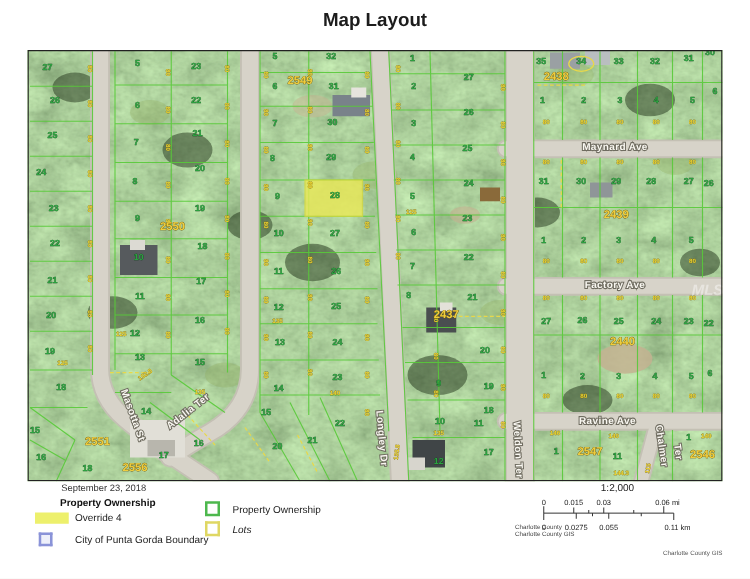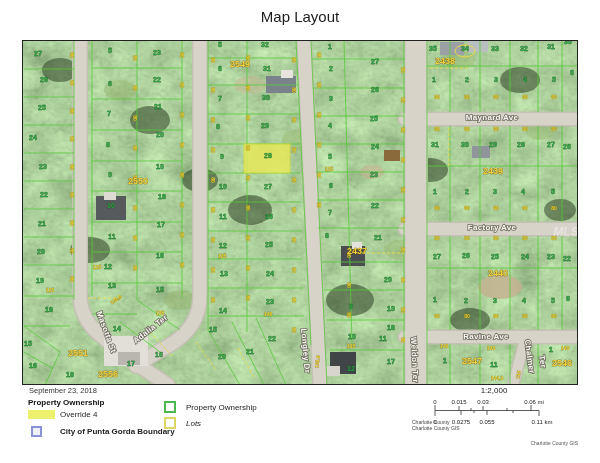--- a/index.html
+++ b/index.html
@@ -1,42 +1,42 @@
 <!DOCTYPE html>
 <html><head>
 <meta charset="utf-8">
 <style>
   html,body{margin:0;padding:0;background:#ffffff;}
   .page{position:relative;width:600px;height:463px;background:#ffffff;overflow:hidden;
         font-family:"Liberation Sans",sans-serif;}
   .title{position:absolute;top:8px;left:0;width:600px;text-align:center;
-         font-size:15px;color:#1c1c1c;}
+         font-size:15px;color:#1c1c1c;font-weight:bold;}
   .map-frame{position:absolute;left:22px;top:40px;width:556px;height:345px;}
   svg text{font-family:"Liberation Sans",sans-serif;}
   .pnum{font-size:7px;font-weight:bold;fill:#2aa23e;stroke:#0a4016;stroke-width:.35px;paint-order:stroke;}
   .blocknum{font-size:9px;font-weight:bold;fill:#f0cd3d;stroke:#6b5407;stroke-width:.55px;paint-order:stroke;}
   .dim{font-size:5px;font-weight:bold;fill:#ecd32f;stroke:#6b5407;stroke-width:.3px;paint-order:stroke;}
   .street{font-size:8px;font-weight:bold;fill:#faf8f2;stroke:#6f6c60;stroke-width:1.7px;paint-order:stroke;letter-spacing:.3px;}
   .wm{font-size:12px;font-weight:bold;font-style:italic;fill:rgba(255,255,255,.42);}
   .gridline{stroke:#58ca39;stroke-width:.9;fill:none;opacity:.9;}
   .dashy{stroke:#e8d84a;stroke-width:1;fill:none;stroke-dasharray:3,2;}
   .road{stroke:#d7d3c9;fill:none;}
   .roadedge{stroke:#c4c0b4;fill:none;}
 
-  .footer-text{position:absolute;color:#222;}
+  .footer-text{position:absolute;color:#222;margin-left:20px;}
   .date{left:29px;top:386px;font-size:7.5px;color:#333;}
   .legend-title{left:28px;top:398px;font-size:8px;font-weight:bold;color:#111;}
   .sw{position:absolute;box-sizing:border-box;}
   .sw-override{left:28px;top:410px;width:27px;height:9px;background:#edf06c;}
   .sw-punta{left:31px;top:426px;width:11px;height:11px;border:2px dashed #8a93d8;background:#eef0fa;}
   .sw-own{left:164px;top:401px;width:12px;height:12px;border:2px solid #4db84d;background:transparent;}
   .sw-lots{left:164px;top:417px;width:12px;height:12px;border:2px dashed #dfd763;background:transparent;}
   .lg-label{position:absolute;font-size:8px;color:#222;}
   .lbl-override{left:60px;top:410px;}
-  .lbl-punta{left:60px;top:427px;font-weight:bold;}
+  .lbl-punta{left:60px;top:427px;}
   .lbl-own{left:186px;top:403px;}
   .lbl-lots{left:186px;top:419px;font-style:italic;}
   .scalebar{position:absolute;left:408px;top:383px;width:172px;height:50px;}
   .sb-ratio{font-size:8px;fill:#222;}
   .sb-num{font-size:6px;fill:#222;}
   .credit-left{position:absolute;left:412px;top:419px;font-size:5px;line-height:1.25;color:#444;}
   .credit-right{position:absolute;left:470px;top:440px;width:108px;text-align:right;font-size:5px;color:#555;}
 </style>
 </head>
 <body>

